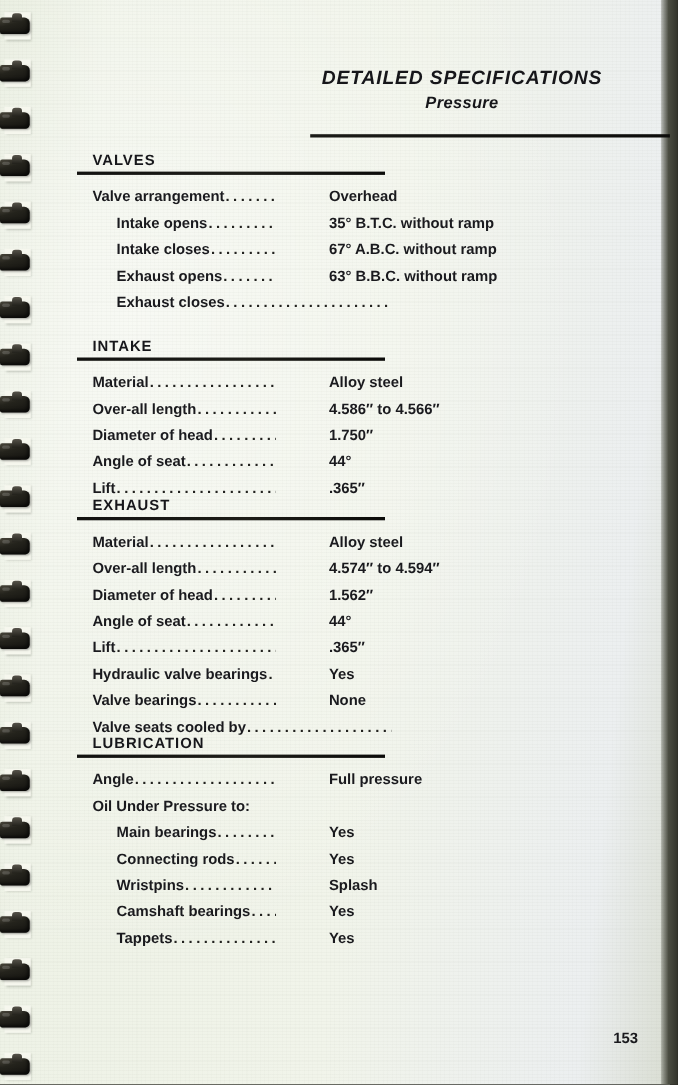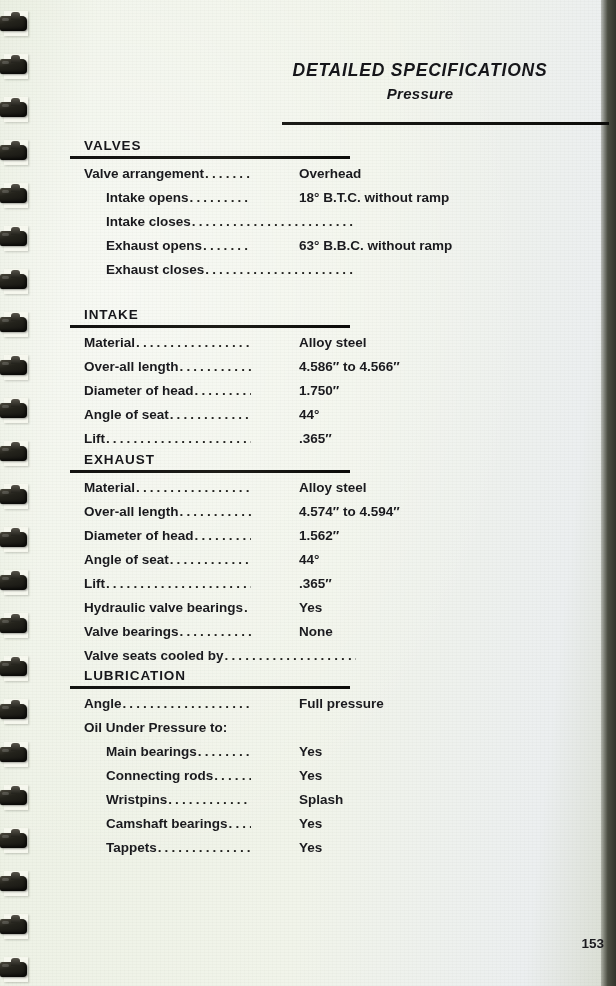--- a/index.html
+++ b/index.html
@@ -177,21 +177,21 @@
     margin-left: -14px;
     width: 280px;
     height: 3px;
     background: linear-gradient(90deg, #121210 0%, #1d1d18 55%, #0b0b09 100%);
   }
 
   .rows { margin-top: 7px; }
 
   .row {
     display: flex;
-    align-items: flex-start;
+    align-items: center;
     height: 24px;
     font-size: 13.5px;
     font-weight: bold;
     color: #1a1a1e;
     gap: 48px;
   }
   .row.indent .label-wrap { padding-left: 22px; }
 
   .label-wrap {
     width: 272px;
@@ -213,21 +213,21 @@
   .row.no-leader .leader { visibility: hidden; }
 
   .value {
     flex: 0 0 auto;
     width: 285px;
     white-space: nowrap;
   }
 
   .page-number {
     position: absolute;
-    left: 544px;
+    left: 520px;
     top: 936px;
     width: 60px;
     text-align: right;
     font-size: 13.5px;
     font-weight: bold;
     color: #1a1a1e;
   }
 </style>
 </head>
 <body>
@@ -354,27 +354,28 @@
                 <span class="label">Valve arrangement</span>
                 <span class="leader">...........................................................</span>
               </div>
               <div class="value">Overhead</div>
             </div>
             <div class="row indent">
               <div class="label-wrap">
                 <span class="label">Intake opens</span>
                 <span class="leader">...........................................................</span>
               </div>
-              <div class="value">18° B.T.C. without ramp</div>
+              <div class="value">35° B.T.C. without ramp</div>
             </div>
             <div class="row indent">
               <div class="label-wrap">
                 <span class="label">Intake closes</span>
                 <span class="leader">...........................................................</span>
               </div>
+              <div class="value">67° A.B.C. without ramp</div>
             </div>
             <div class="row indent">
               <div class="label-wrap">
                 <span class="label">Exhaust opens</span>
                 <span class="leader">...........................................................</span>
               </div>
               <div class="value">63° B.B.C. without ramp</div>
             </div>
             <div class="row indent">
               <div class="label-wrap">

